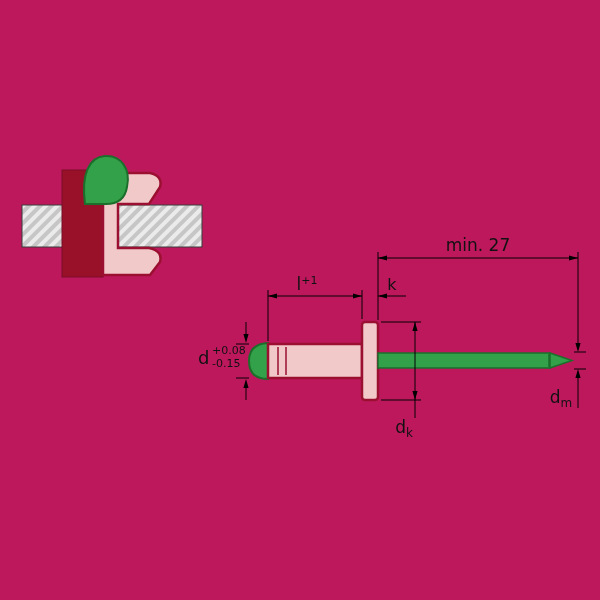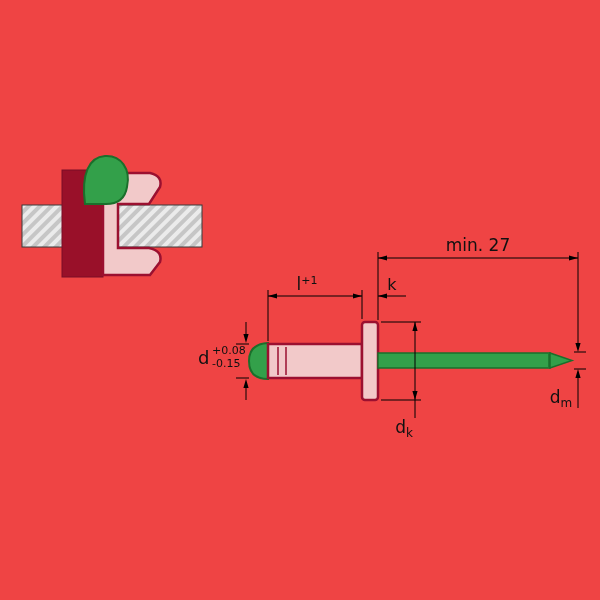--- a/index.html
+++ b/index.html
@@ -1,16 +1,16 @@
 <!DOCTYPE html>
 <html><head>
 <meta charset="utf-8">
 <style>
   html,body{margin:0;padding:0;background:#ffffff;}
-  .canvas{width:600px;height:600px;background:#ef4444;position:relative;overflow:hidden;}
+  .canvas{width:600px;height:600px;background:#be185d;position:relative;overflow:hidden;}
   svg{display:block;}
   text{font-family:"DejaVu Sans", sans-serif; fill:#111;}
   .dim{stroke:#000;stroke-width:1;fill:none;}
   .arrow{fill:#000;stroke:none;}
   .plate{stroke:#3a3a3a;stroke-width:1;}
   .stroke-darkred{stroke:#9b1030;stroke-width:2.5;}
   .stroke-darkred-thin{stroke:#9b1030;stroke-width:1.5;fill:none;}
   .stroke-darkred-hair{stroke:#7a0c26;stroke-width:1;}
   .stroke-darkgreen{stroke:#1b6f2b;stroke-width:2;}
   .stroke-darkgreen-thin{stroke:#1b6f2b;stroke-width:1.5;}

